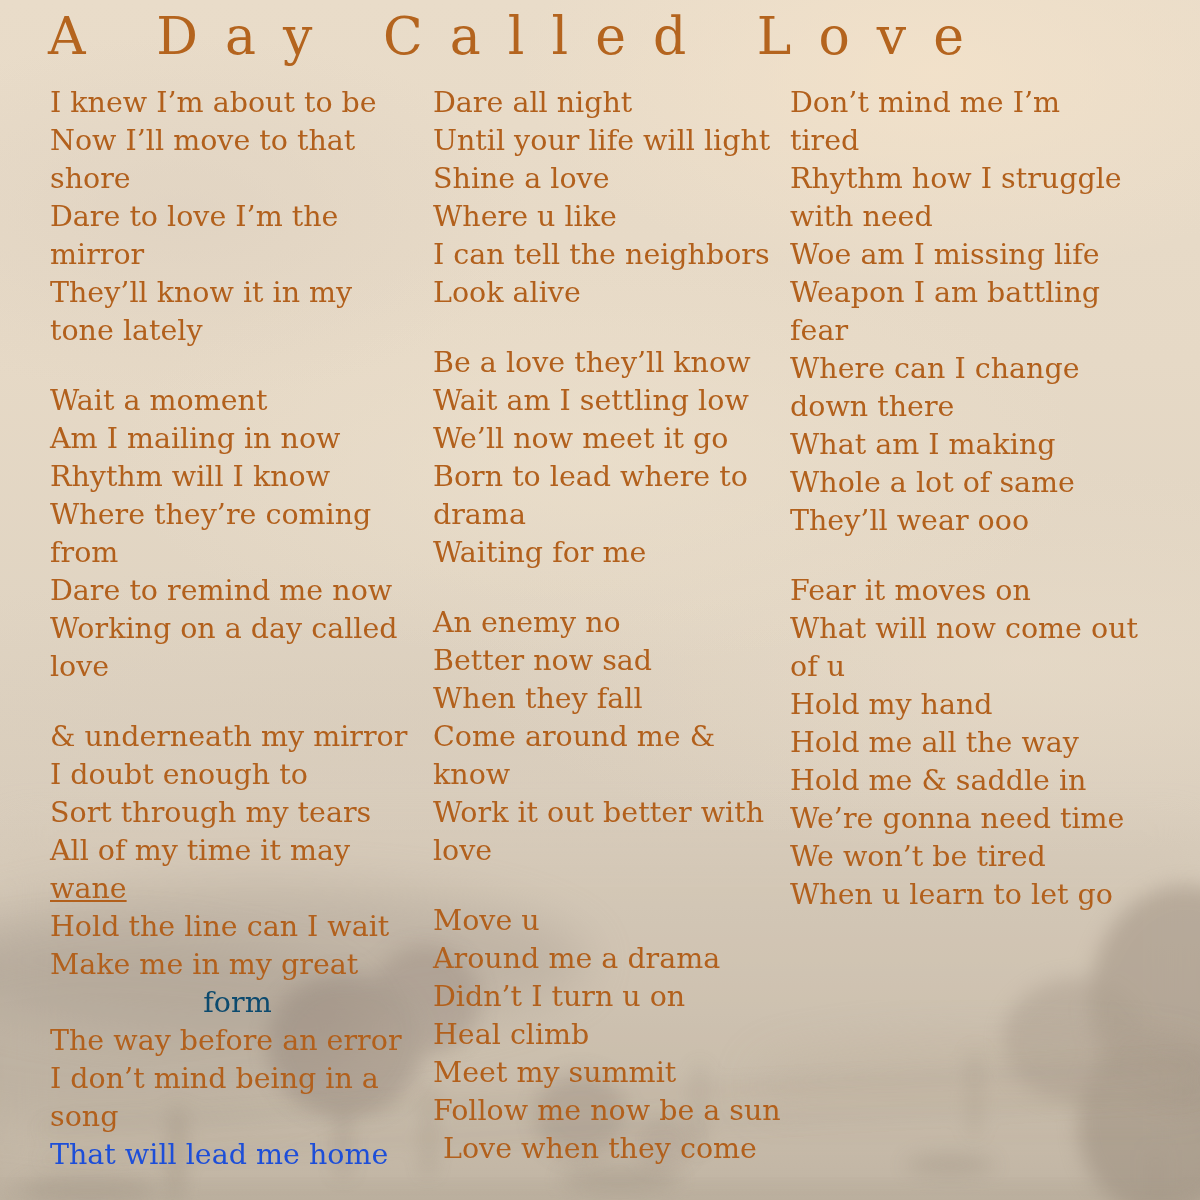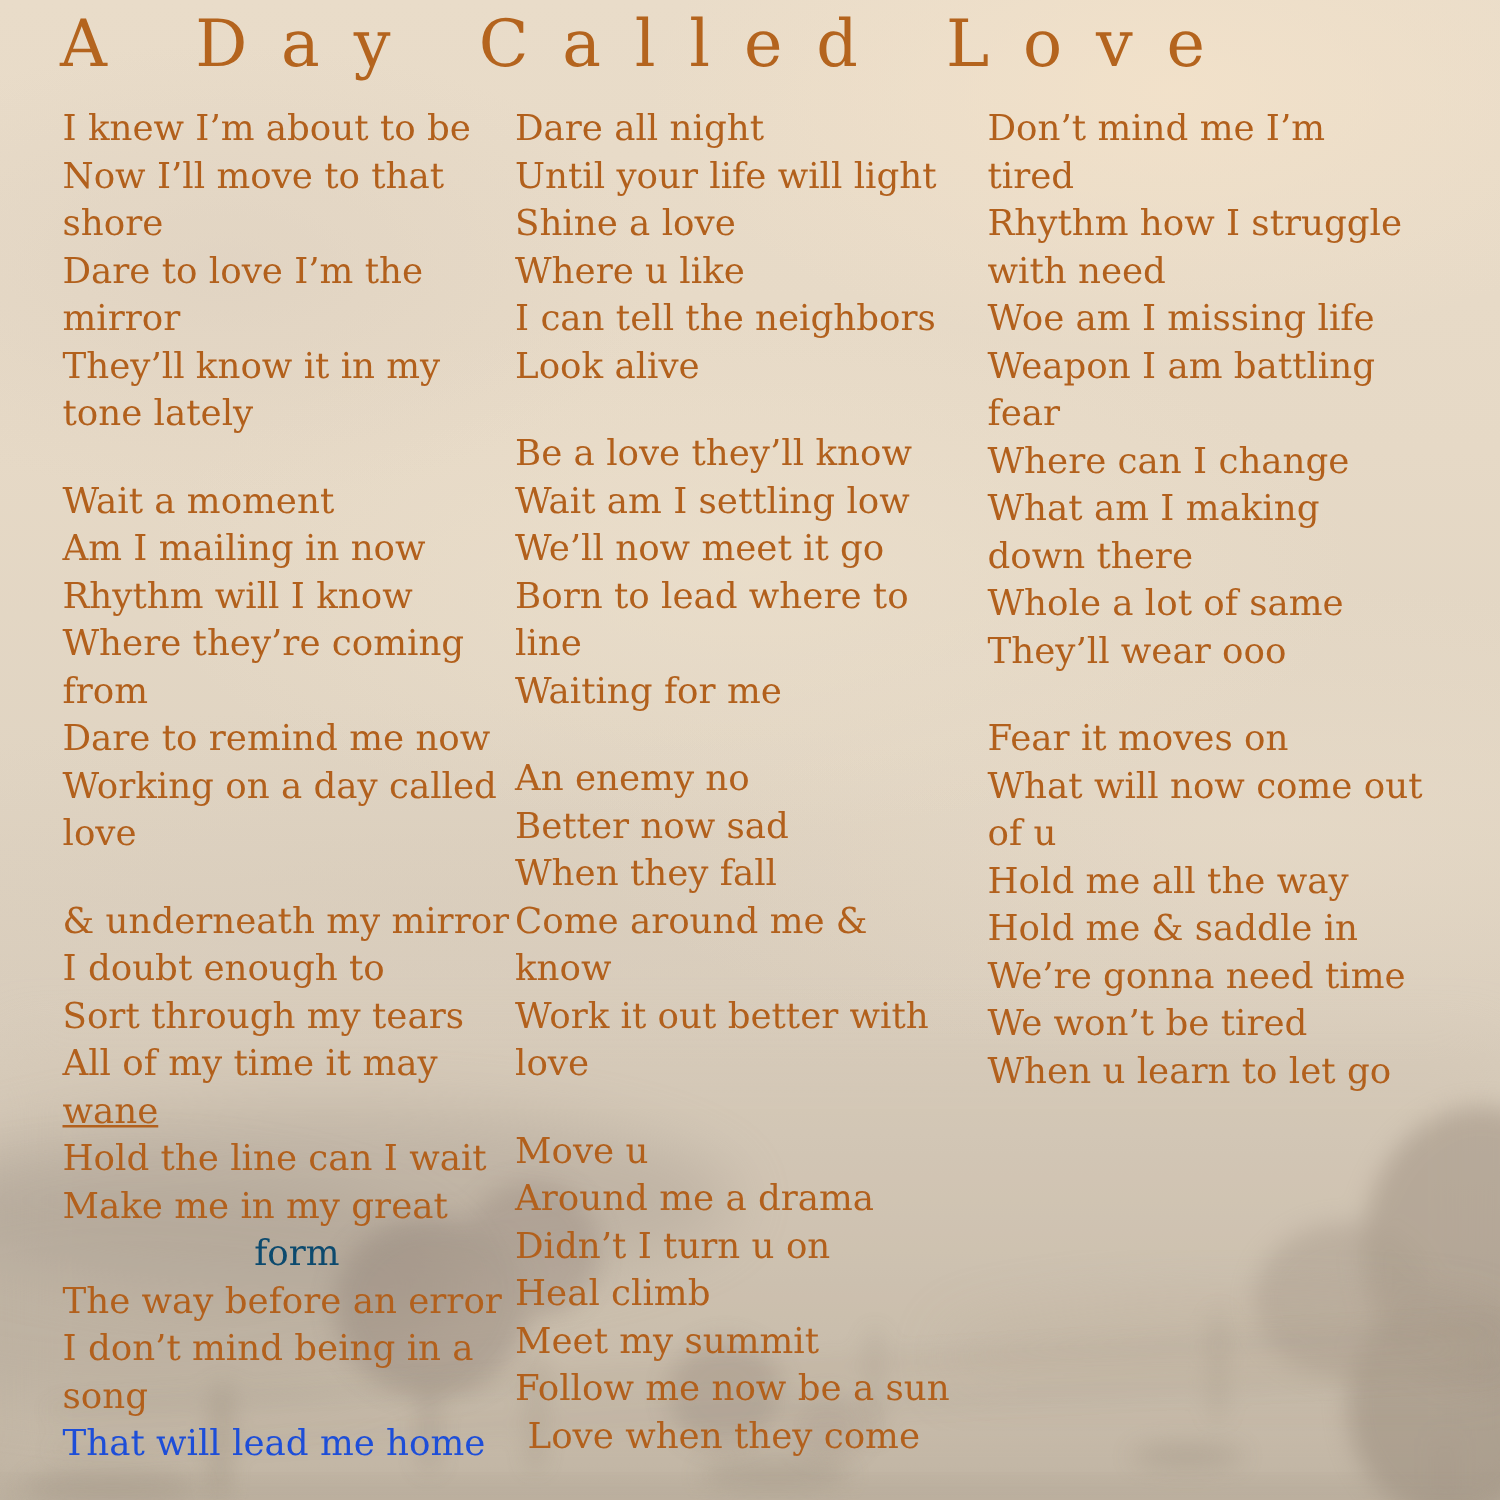--- a/index.html
+++ b/index.html
@@ -42,21 +42,21 @@
     position: absolute;
     top: 84px;
     left: 0;
     width: 1200px;
   }
   .column {
     position: absolute;
     top: 0;
   }
   .col0 { left: 50px;  width: 375px; }
-  .col1 { left: 412px; width: 350px; }
+  .col1 { left: 433px; width: 350px; }
   .col2 { left: 790px; width: 340px; }
   .stanza { margin-bottom: 32px; }
   .line {
     font-size: 28.5px;
     line-height: 38px;
     white-space: nowrap;
     color: #b2601c;
   }
 </style>
 </head>
@@ -156,21 +156,21 @@
           <div class="line" style="color: rgb(178, 96, 28);">Shine a love</div>
           <div class="line" style="color: rgb(178, 96, 28);">Where u like</div>
           <div class="line" style="color: rgb(178, 96, 28);">I can tell the neighbors</div>
           <div class="line" style="color: rgb(178, 96, 28);">Look alive</div>
         </div>
         <div class="stanza">
           <div class="line" style="color: rgb(178, 96, 28);">Be a love they’ll know</div>
           <div class="line" style="color: rgb(178, 96, 28);">Wait am I settling low</div>
           <div class="line" style="color: rgb(178, 96, 28);">We’ll now meet it go</div>
           <div class="line" style="color: rgb(178, 96, 28);">Born to lead where to</div>
-          <div class="line" style="color: rgb(178, 96, 28);">line</div>
+          <div class="line" style="color: rgb(178, 96, 28);">drama</div>
           <div class="line" style="color: rgb(178, 96, 28);">Waiting for me</div>
         </div>
         <div class="stanza">
           <div class="line" style="color: rgb(178, 96, 28);">An enemy no</div>
           <div class="line" style="color: rgb(178, 96, 28);">Better now sad</div>
           <div class="line" style="color: rgb(178, 96, 28);">When they fall</div>
           <div class="line" style="color: rgb(178, 96, 28);">Come around me &amp;</div>
           <div class="line" style="color: rgb(178, 96, 28);">know</div>
           <div class="line" style="color: rgb(178, 96, 28);">Work it out better with</div>
           <div class="line" style="color: rgb(178, 96, 28);">love</div>
@@ -188,29 +188,30 @@
       <div class="column col2">
         <div class="stanza">
           <div class="line" style="color: rgb(178, 96, 28);">Don’t mind me I’m</div>
           <div class="line" style="color: rgb(178, 96, 28);">tired</div>
           <div class="line" style="color: rgb(178, 96, 28);">Rhythm how I struggle</div>
           <div class="line" style="color: rgb(178, 96, 28);">with need</div>
           <div class="line" style="color: rgb(178, 96, 28);">Woe am I missing life</div>
           <div class="line" style="color: rgb(178, 96, 28);">Weapon I am battling</div>
           <div class="line" style="color: rgb(178, 96, 28);">fear</div>
           <div class="line" style="color: rgb(178, 96, 28);">Where can I change</div>
+          <div class="line" style="color: rgb(178, 96, 28);">down there</div>
           <div class="line" style="color: rgb(178, 96, 28);">What am I making</div>
-          <div class="line" style="color: rgb(178, 96, 28);">down there</div>
           <div class="line" style="color: rgb(178, 96, 28);">Whole a lot of same</div>
           <div class="line" style="color: rgb(178, 96, 28);">They’ll wear ooo</div>
         </div>
         <div class="stanza">
           <div class="line" style="color: rgb(178, 96, 28);">Fear it moves on</div>
           <div class="line" style="color: rgb(178, 96, 28);">What will now come out</div>
           <div class="line" style="color: rgb(178, 96, 28);">of u</div>
+          <div class="line" style="color: rgb(178, 96, 28);">Hold my hand</div>
           <div class="line" style="color: rgb(178, 96, 28);">Hold me all the way</div>
           <div class="line" style="color: rgb(178, 96, 28);">Hold me &amp; saddle in</div>
           <div class="line" style="color: rgb(178, 96, 28);">We’re gonna need time</div>
           <div class="line" style="color: rgb(178, 96, 28);">We won’t be tired</div>
           <div class="line" style="color: rgb(178, 96, 28);">When u learn to let go</div>
         </div>
       </div>
     </div>
 </div>
 

